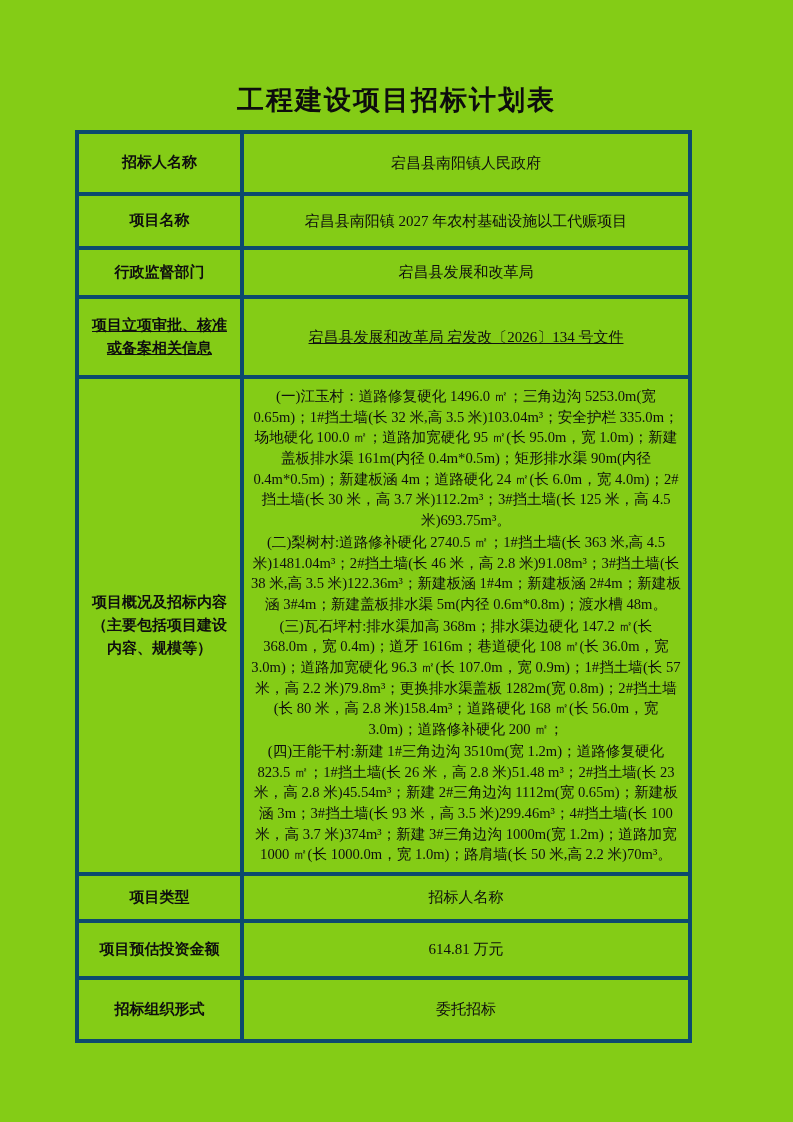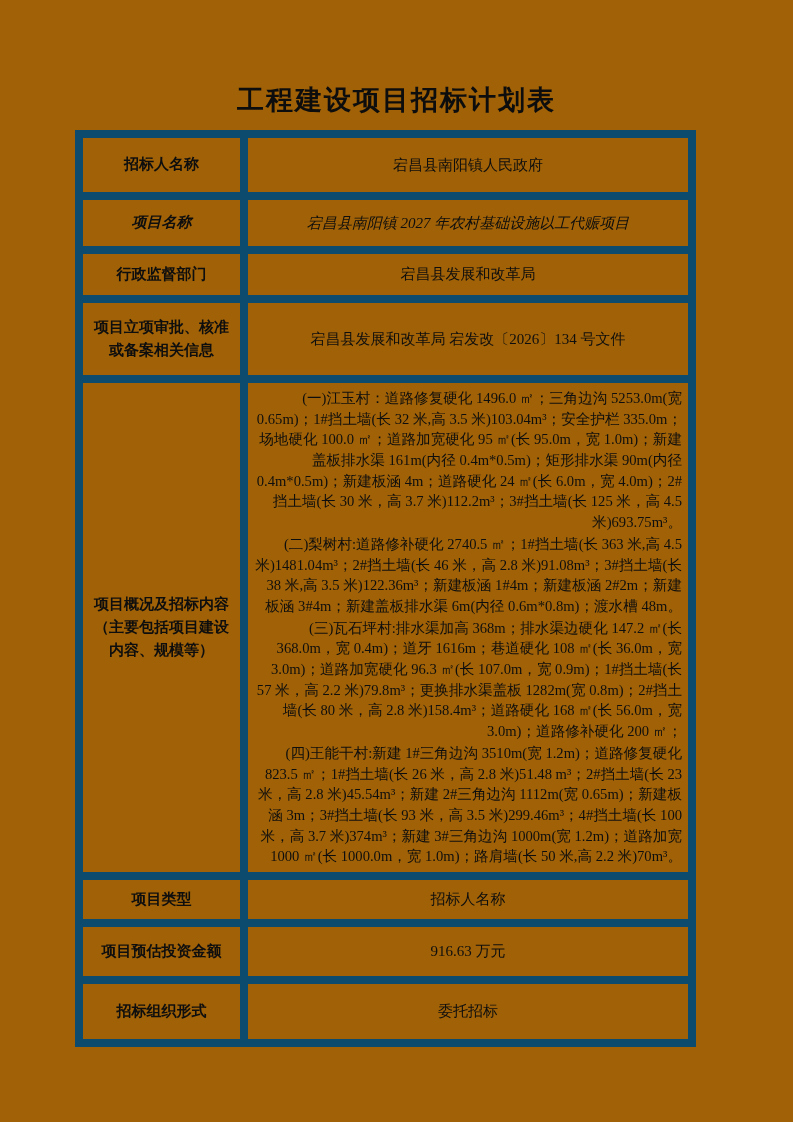--- a/index.html
+++ b/index.html
@@ -4,21 +4,21 @@
 <style>
   html, body {
     margin: 0;
     padding: 0;
     background: #ffffff;
   }
   .page {
     position: relative;
     width: 793px;
     height: 1122px;
-    background: #a16207;
+    background: #84cc16;
     font-family: "Liberation Serif", "DejaVu Serif", serif;
     color: #111111;
     overflow: hidden;
     box-sizing: border-box;
   }
   .doc-title {
     margin: 0;
     padding-top: 82px;
     text-align: center;
     font-size: 27px;
@@ -27,21 +27,21 @@
     color: #0d0d0d;
   }
   table.form-table {
     border-collapse: collapse;
     table-layout: fixed;
     width: 613px;
     margin-left: 75px;
     margin-top: 12px;
   }
   table.form-table td {
-    border: 8px solid #0c4a6e;
+    border: 4px solid #0c4a6e;
     vertical-align: middle;
     box-sizing: border-box;
   }
   col.c-label { width: 165px; }
   col.c-value { width: 448px; }
   td.label-cell {
     text-align: center;
     font-weight: bold;
     font-size: 15px;
     line-height: 1.55;
@@ -49,33 +49,33 @@
     color: #0e0e0e;
   }
   td.value-cell {
     text-align: center;
     font-size: 15px;
     line-height: 1.5;
     padding: 2px 20px;
     color: #0e0e0e;
   }
   tr.r0 { height: 62px; }
-  tr.r1 { height: 54px; font-style: italic; }
+  tr.r1 { height: 54px; }
   tr.r2 { height: 49px; }
-  tr.r3 { height: 80px; }
+  tr.r3 { height: 80px; text-decoration: underline; }
   tr.r4 { height: 497px; }
   tr.r5 { height: 47px; }
   tr.r6 { height: 57px; }
   tr.r7 { height: 63px; }
   td.big-cell {
     padding: 3px 5px;
   }
   td.big-cell p {
     margin: 1px;
-    text-align: right;
+    text-align: center;
     font-size: 14.6px;
     line-height: 20.7px;
     color: #0e0e0e;
   }
 </style>
 </head>
 <body>
 
 <div class="page">
 
@@ -105,34 +105,34 @@
 
       <tr class="r3">
         <td class="label-cell">项目立项审批、核准或备案相关信息</td>
         <td class="value-cell">宕昌县发展和改革局 宕发改〔2026〕134 号文件</td>
       </tr>
 
       <tr class="r4">
         <td class="label-cell">项目概况及招标内容（主要包括项目建设内容、规模等）</td>
         <td class="value-cell big-cell">
           <p>(一)江玉村：道路修复硬化 1496.0 ㎡；三角边沟 5253.0m(宽 0.65m)；1#挡土墙(长 32 米,高 3.5 米)103.04m³；安全护栏 335.0m；场地硬化 100.0 ㎡；道路加宽硬化 95 ㎡(长 95.0m，宽 1.0m)；新建盖板排水渠 161m(内径 0.4m*0.5m)；矩形排水渠 90m(内径 0.4m*0.5m)；新建板涵 4m；道路硬化 24 ㎡(长 6.0m，宽 4.0m)；2#挡土墙(长 30 米，高 3.7 米)112.2m³；3#挡土墙(长 125 米，高 4.5 米)693.75m³。</p>
-          <p>(二)梨树村:道路修补硬化 2740.5 ㎡；1#挡土墙(长 363 米,高 4.5 米)1481.04m³；2#挡土墙(长 46 米，高 2.8 米)91.08m³；3#挡土墙(长 38 米,高 3.5 米)122.36m³；新建板涵 1#4m；新建板涵 2#2m；新建板涵 3#4m；新建盖板排水渠 6m(内径 0.6m*0.8m)；渡水槽 48m。</p>
+          <p>(二)梨树村:道路修补硬化 2740.5 ㎡；1#挡土墙(长 363 米,高 4.5 米)1481.04m³；2#挡土墙(长 46 米，高 2.8 米)91.08m³；3#挡土墙(长 38 米,高 3.5 米)122.36m³；新建板涵 1#4m；新建板涵 2#4m；新建板涵 3#4m；新建盖板排水渠 5m(内径 0.6m*0.8m)；渡水槽 48m。</p>
           <p>(三)瓦石坪村:排水渠加高 368m；排水渠边硬化 147.2 ㎡(长 368.0m，宽 0.4m)；道牙 1616m；巷道硬化 108 ㎡(长 36.0m，宽 3.0m)；道路加宽硬化 96.3 ㎡(长 107.0m，宽 0.9m)；1#挡土墙(长 57 米，高 2.2 米)79.8m³；更换排水渠盖板 1282m(宽 0.8m)；2#挡土墙(长 80 米，高 2.8 米)158.4m³；道路硬化 168 ㎡(长 56.0m，宽 3.0m)；道路修补硬化 200 ㎡；</p>
           <p>(四)王能干村:新建 1#三角边沟 3510m(宽 1.2m)；道路修复硬化 823.5 ㎡；1#挡土墙(长 26 米，高 2.8 米)51.48 m³；2#挡土墙(长 23 米，高 2.8 米)45.54m³；新建 2#三角边沟 1112m(宽 0.65m)；新建板涵 3m；3#挡土墙(长 93 米，高 3.5 米)299.46m³；4#挡土墙(长 100 米，高 3.7 米)374m³；新建 3#三角边沟 1000m(宽 1.2m)；道路加宽 1000 ㎡(长 1000.0m，宽 1.0m)；路肩墙(长 50 米,高 2.2 米)70m³。</p>
         </td>
       </tr>
 
       <tr class="r5">
         <td class="label-cell">项目类型</td>
         <td class="value-cell">招标人名称</td>
       </tr>
 
       <tr class="r6">
         <td class="label-cell">项目预估投资金额</td>
-        <td class="value-cell">916.63 万元</td>
+        <td class="value-cell">614.81 万元</td>
       </tr>
 
       <tr class="r7">
         <td class="label-cell">招标组织形式</td>
         <td class="value-cell">委托招标</td>
       </tr>
 
     </tbody>
   </table>
 

